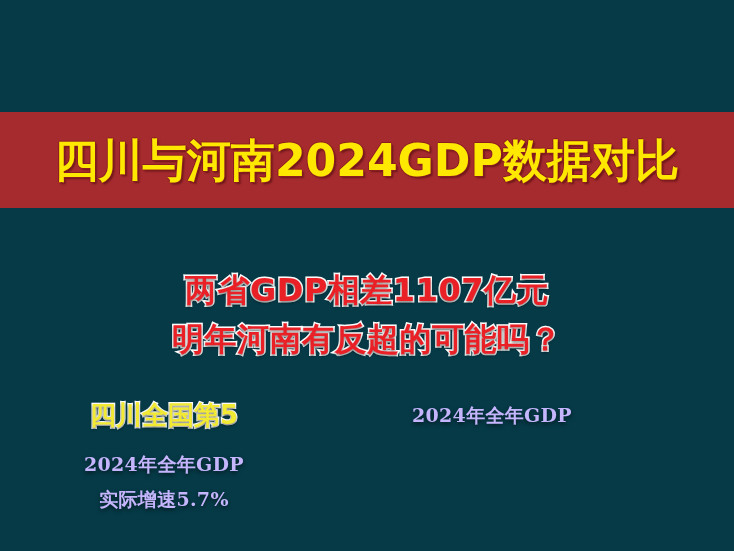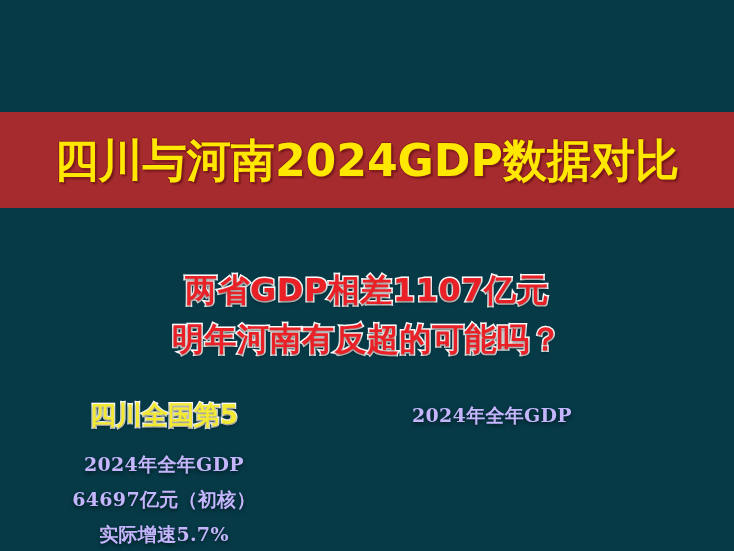--- a/index.html
+++ b/index.html
@@ -124,21 +124,20 @@
   <div id="headline">
     <div class="headline-line">两省GDP相差1107亿元</div>
     <div class="headline-line">明年河南有反超的可能吗？</div>
   </div>
 
   <div id="columns">
 
     <div class="column">
       <div class="col-heading">四川全国第5</div>
       <div class="col-line">2024年全年GDP</div>
-      <div class="col-line">64697亿元（初核）</div>
       <div class="col-line">实际增速5.7%</div>
     </div>
 
     <div class="column">
       <div class="col-line">2024年全年GDP</div>
     </div>
 
   </div>
 
 </div>

